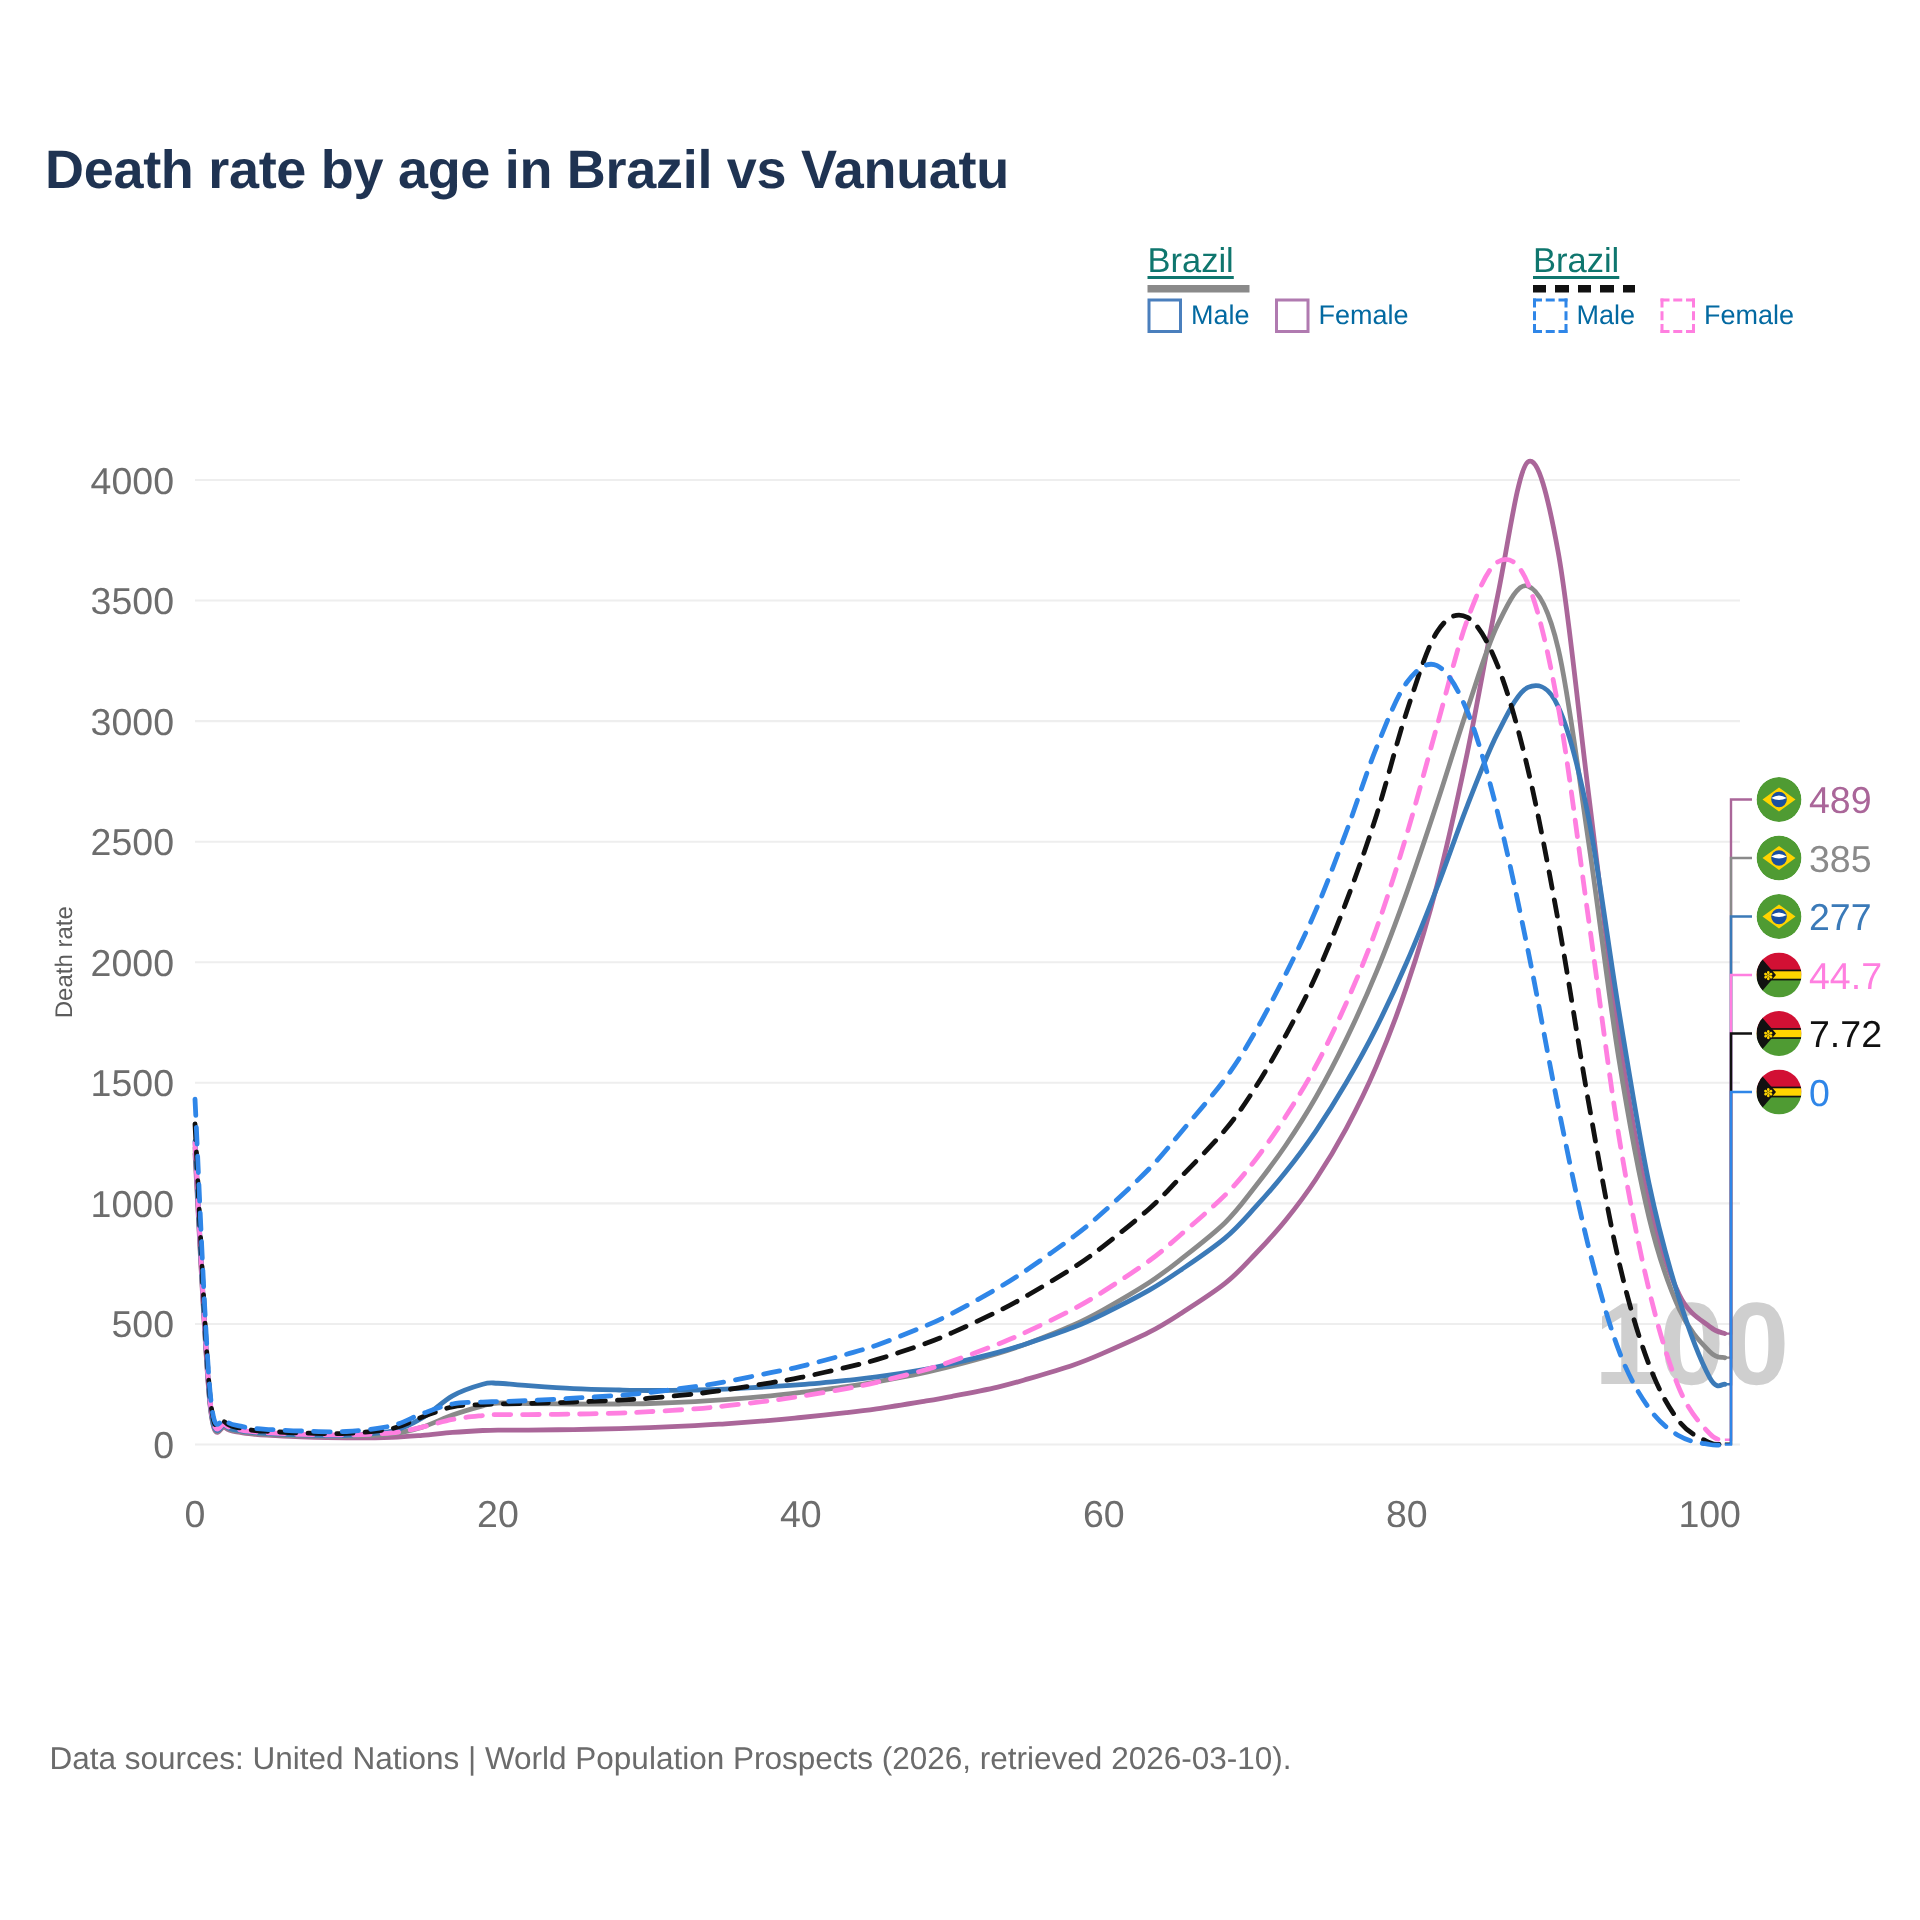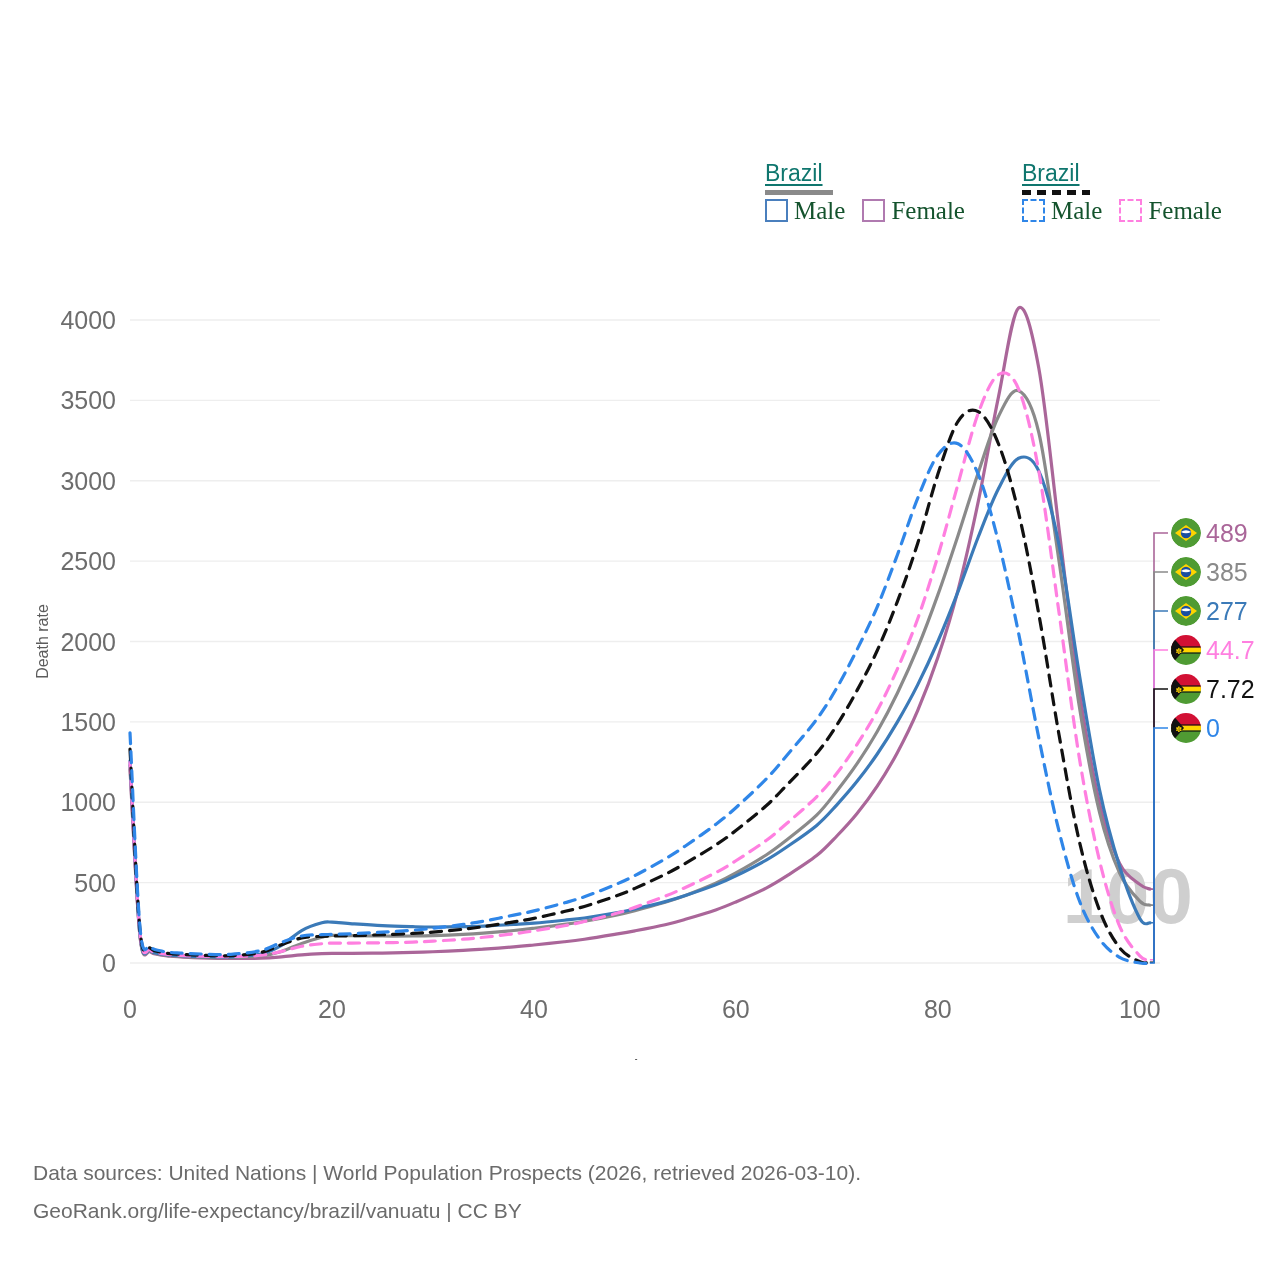--- a/index.html
+++ b/index.html
@@ -30,21 +30,21 @@
   .legend-rule{margin-top:4px;height:5px;width:68px;}
   .legend-rule.solid{background:#8a8a8a;}
   .legend-rule.dashed{
     background:repeating-linear-gradient(to right,#111 0 9px,transparent 9px 15px);
   }
   .legend-items{position:absolute;top:38px;left:0;display:flex;gap:17px;white-space:nowrap;}
   .legend-item{display:flex;align-items:center;gap:6px;}
   .legend-swatch{width:23px;height:23px;box-sizing:border-box;background:transparent;}
   .legend-swatch.solid{border:2.5px solid currentColor;}
   .legend-swatch.dashed{border:2.5px dashed currentColor;}
-  .legend-label{font-size:25px;color:#14532d;line-height:25px;font-family:Liberation Serif, serif;}
+  .legend-label{font-size:18px;color:#0369a1;line-height:25px;}
 
   
   #plot{position:absolute;left:0;top:260px;width:1280px;height:800px;}
   .axis-text{font-family:"Liberation Sans", sans-serif;fill:#6d6d6d;}
   .ylab,.xlab{font-family:"Liberation Sans", sans-serif;fill:#5c5c5c;font-size:16px;}
   .gridline{stroke:#eeeeee;stroke-width:1.4;}
   .watermark{
     font-family:"Liberation Sans", sans-serif;
     font-size:78px;font-weight:bold;fill:#cfcfcf;
   }
@@ -55,20 +55,21 @@
   .footer{
     position:absolute;left:33px;top:1154px;
     font-size:21px;color:#6b6b6b;line-height:38px;
   }
 </style>
 </head>
 <body>
 
 <div id="root">
 
+  <div class="title">Death rate by age in Brazil vs Vanuatu</div>
 
   <div class="legend">
 
     <div class="legend-group brazil">
       <div class="legend-country">Brazil</div>
       <div class="legend-rule solid"></div>
       <div class="legend-items">
         <div class="legend-item">
           <span class="legend-swatch solid" style="color:#4a7fbd"></span>
           <span class="legend-label">Male</span>
@@ -225,16 +226,15 @@
           <circle cx="1186" cy="468" r="14.2" fill="none" stroke="#ffffff" stroke-width="0"></circle>
         </g>
         <text x="1206" y="477" class="endlabel" fill="#2f86e8">0</text>
       </g>
     <text id="ylabel" class="ylab" transform="translate(48,381.5) rotate(-90)" x="0" y="0" text-anchor="middle">Death rate</text>
     <text id="xlabel" class="xlab" x="645" y="811" text-anchor="middle">Age</text>
   </svg>
 
   <div class="footer">
     <div>Data sources: United Nations | World Population Prospects (2026, retrieved 2026-03-10).</div>
-    <div>GeoRank.org/life-expectancy/brazil/vanuatu | CC BY</div>
   </div>
 
 </div>
 
 </body></html>

